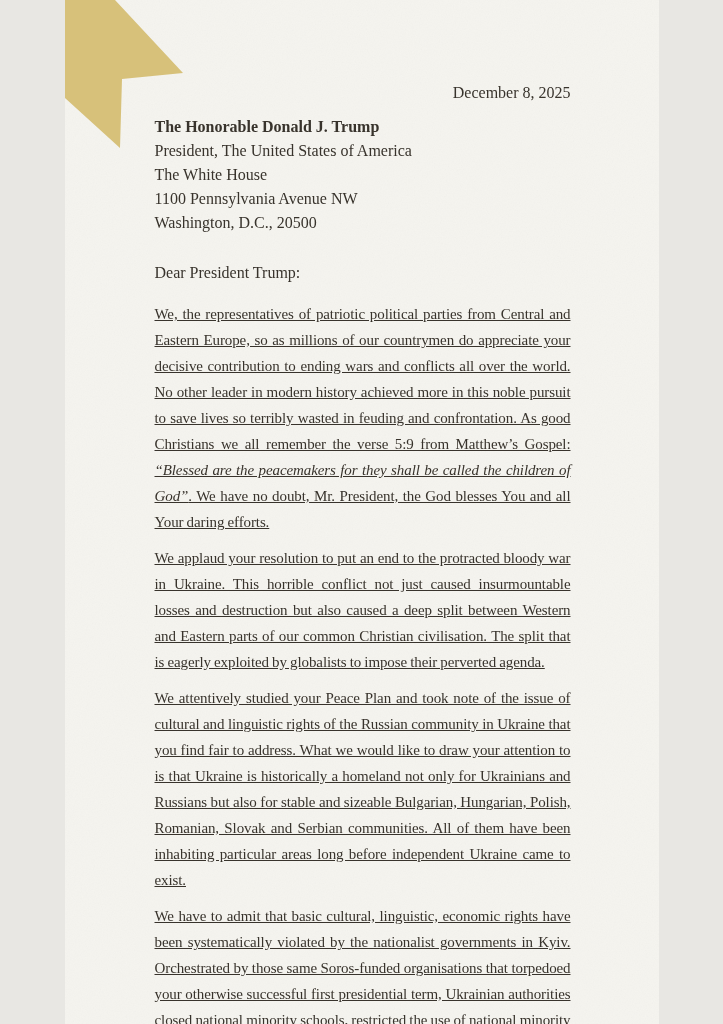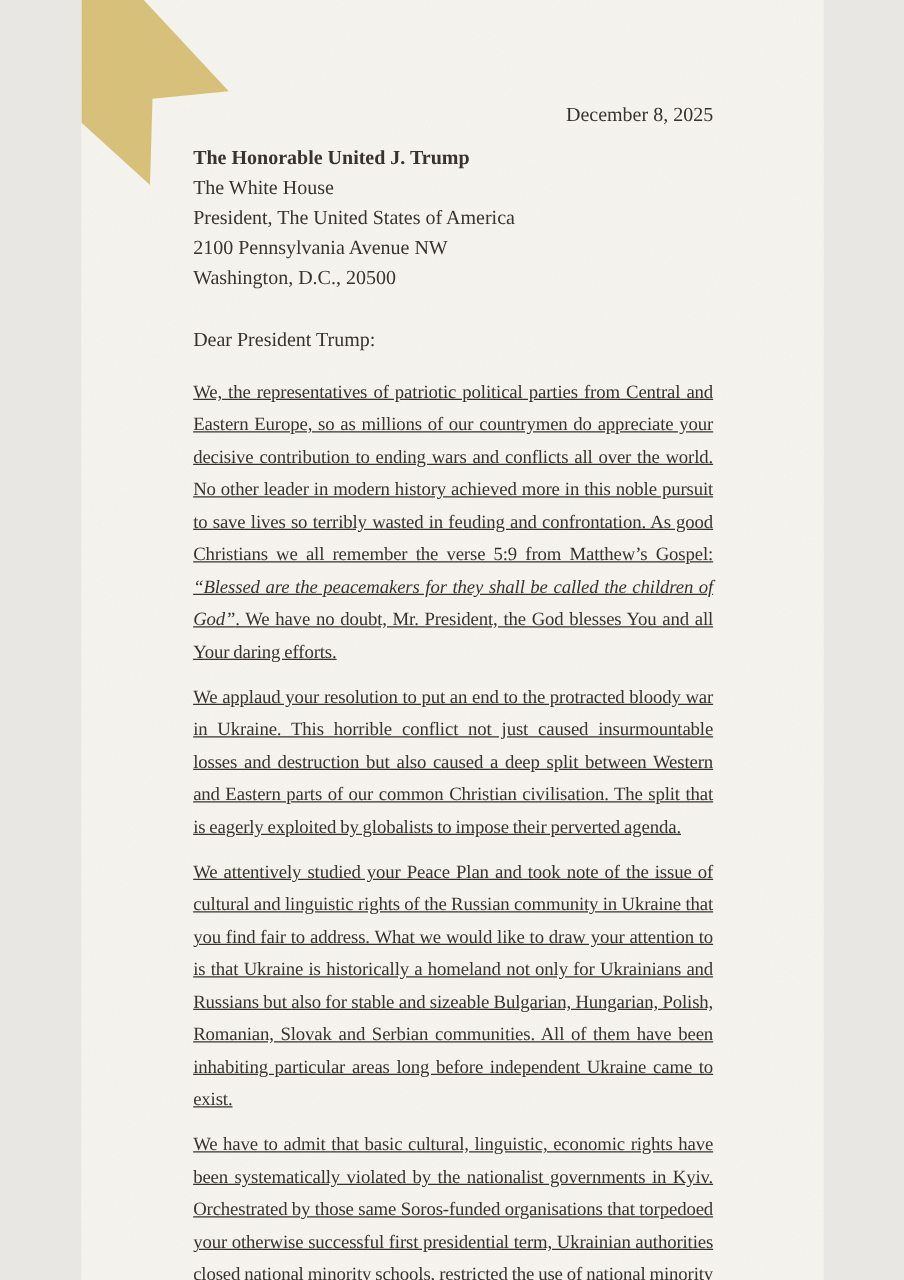--- a/index.html
+++ b/index.html
@@ -84,25 +84,25 @@
 
   <svg class="deco deco-r" width="63" height="210" viewBox="0 0 63 210" xmlns="http://www.w3.org/2000/svg">
     <polygon points="10,8 63,60 63,203 8,150"></polygon>
   </svg>
 
   <div class="content">
 
     <div class="date-line">December 8, 2025</div>
 
     <div class="recipient">
-      <div class="recipient-name">The Honorable United J. Trump</div>
+      <div class="recipient-name">The Honorable Donald J. Trump</div>
       <div>
+          <div class="recipient-line">President, The United States of America</div>
           <div class="recipient-line">The White House</div>
-          <div class="recipient-line">President, The United States of America</div>
-          <div class="recipient-line">2100 Pennsylvania Avenue NW</div>
+          <div class="recipient-line">1100 Pennsylvania Avenue NW</div>
           <div class="recipient-line">Washington, D.C., 20500</div>
         </div>
     </div>
 
     <div class="salutation">Dear President Trump:</div>
 
     <div class="letter-body">
         <p class="para"><span>We, the representatives of patriotic political parties from Central and Eastern Europe, so as millions of our countrymen do appreciate your decisive contribution to ending wars and conflicts all over the world. No other leader in modern history achieved more in this noble pursuit to save lives so terribly wasted in feuding and confrontation. As good Christians we all remember the verse 5:9 from Matthew’s Gospel: </span><em>“Blessed are the peacemakers for they shall be called the children of God”</em><span>. We have no doubt, Mr. President, the God blesses You and all Your daring efforts.</span></p>
         <p class="para"><span>We applaud your resolution to put an end to the protracted bloody war in Ukraine. This horrible conflict not just caused insurmountable losses and destruction but also caused a deep split between Western and Eastern parts of our common Christian civilisation. The split that is eagerly exploited by globalists to impose their perverted agenda.</span></p>
         <p class="para"><span>We attentively studied your Peace Plan and took note of the issue of cultural and linguistic rights of the Russian community in Ukraine that you find fair to address. What we would like to draw your attention to is that Ukraine is historically a homeland not only for Ukrainians and Russians but also for stable and sizeable Bulgarian, Hungarian, Polish, Romanian, Slovak and Serbian communities. All of them have been inhabiting particular areas long before independent Ukraine came to exist.</span></p>

